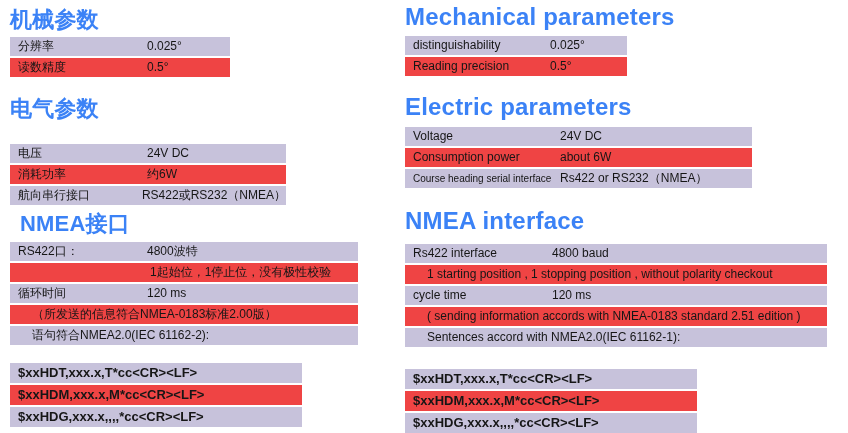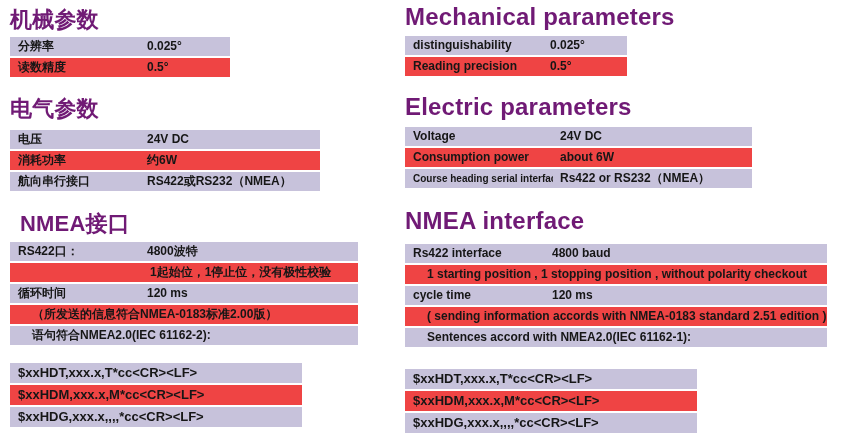--- a/index.html
+++ b/index.html
@@ -7,34 +7,34 @@
     position:relative;
     width:848px;height:433px;
     background:#ffffff;
     font-family:"Liberation Sans","DejaVu Sans",sans-serif;
     color:#161616;
     overflow:hidden;
   }
   .sec-title{
     position:absolute;
     font-weight:bold;
-    color:#701a75;
+    color:#3b82f6;
     letter-spacing:0.2px;
     white-space:nowrap;
   }
   .cn-title{font-size:22px;}
   .en-title{font-size:24px;}
   .tbl{position:absolute;}
   .row{
     display:flex;
     height:19px;
     line-height:19px;
     margin-bottom:2px;
     font-size:12px;
-    font-weight:bold;
+    font-weight:normal;
     white-space:nowrap;
   }
   .lav{background:#c7c2db;}
   .pale{background:#ef4444;}
   .cell-label{padding-left:8px;box-sizing:border-box;margin-right:3px;}
   .lw130{width:127px;}
   .lw138{width:135px;}
   .lw140{width:137px;}
   .lw148{width:145px;}
   .cell-value{flex:1;padding-left:7px;}
@@ -60,21 +60,21 @@
       <span class="cell-value lav">0.025°</span>
     </div>
     <div class="row pale">
       <span class="cell-label lw130 pale">读数精度</span>
       <span class="cell-value pale">0.5°</span>
     </div>
   </div>
 
   <div class="sec-title cn-title" style="left:10px;top:94px;">电气参数</div>
 
-  <div class="tbl" style="left:10px;top:130px;width:310px;">
+  <div class="tbl" style="left:10px;top:144px;width:276px;">
     <div class="row lav">
       <span class="cell-label lw130 lav">电压</span>
       <span class="cell-value lav">24V DC</span>
     </div>
     <div class="row pale">
       <span class="cell-label lw130 pale">消耗功率</span>
       <span class="cell-value pale">约6W</span>
     </div>
     <div class="row lav">
       <span class="cell-label lw130 lav">航向串行接口</span>

